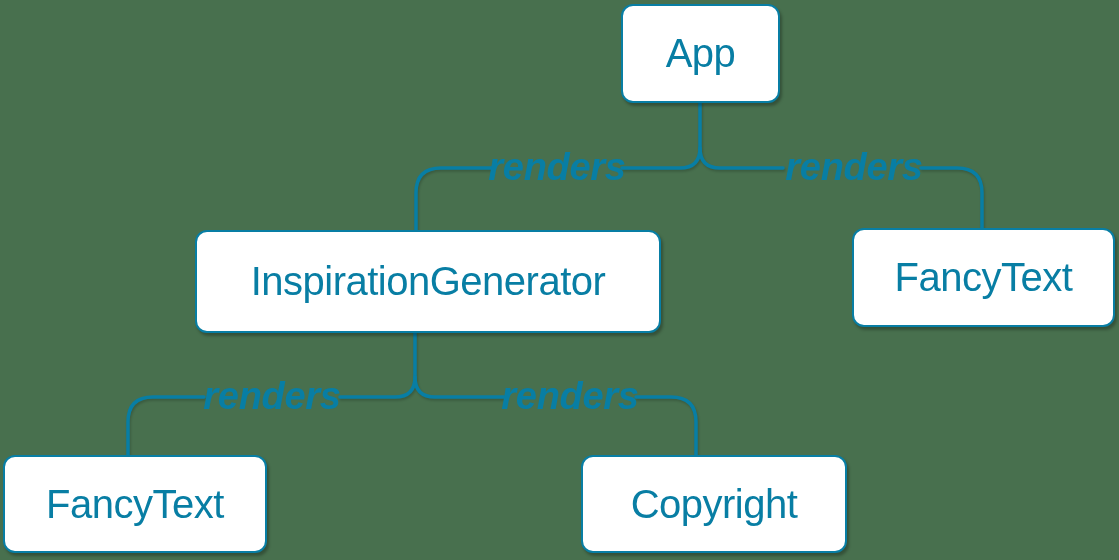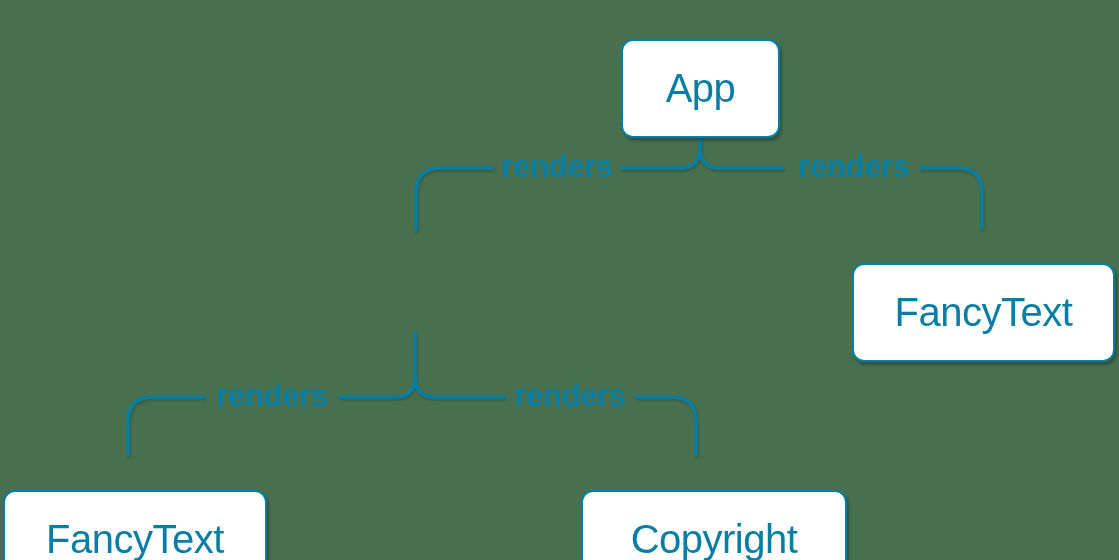--- a/index.html
+++ b/index.html
@@ -30,55 +30,58 @@
     stroke-width:3.5;
     stroke-linecap:round;
   }
   .node{
     position:absolute;
     background:var(--node-fill);
     border:2.5px solid var(--accent);
     border-radius:12px;
     display:flex;align-items:center;justify-content:center;
     box-shadow:2px 3px 3px rgba(0,0,0,0.28);
-    margin-top:35px;
   }
   .node-label{
     color:var(--accent);
     font-size:40px;
     font-weight:500;
     letter-spacing:-0.5px;
     white-space:nowrap;
   }
   .edge-label{
     position:absolute;
     transform:translate(-50%,-50%);
     color:var(--accent);
-    font-size:31px;
+    font-size:38px;
     font-weight:700;
     letter-spacing:-0.3px;
     white-space:nowrap;
+    font-style:italic;
   }
 </style>
 </head>
 <body>
 
 <div class="canvas">
 
   <svg class="wires" viewBox="0 0 1119 560" xmlns="http://www.w3.org/2000/svg">
     <path d="M 700 103 L 700 148 Q 700 168 680 168 L 622 168 M 492 168 L 441 168 Q 416 168 416 193 L 416 230"></path>
     <path d="M 700 148 Q 700 168 720 168 L 783 168 M 921 168 L 957 168 Q 982 168 982 193 L 982 228"></path>
     <path d="M 415 333 L 415 377 Q 415 397 395 397 L 340 397 M 204 397 L 153 397 Q 128 397 128 422 L 128 455"></path>
     <path d="M 415 377 Q 415 397 435 397 L 504 397 M 636 397 L 671 397 Q 696 397 696 422 L 696 455"></path>
   </svg>
 
   <div class="node" style="left:621px;top:4px;width:159px;height:99px">
     <span class="node-label">App</span>
   </div>
 
+  <div class="node" style="left:195px;top:230px;width:466px;height:103px">
+    <span class="node-label">InspirationGenerator</span>
+  </div>
 
   <div class="node" style="left:852px;top:228px;width:263px;height:99px">
     <span class="node-label">FancyText</span>
   </div>
 
   <div class="node" style="left:3px;top:455px;width:264px;height:98px">
     <span class="node-label">FancyText</span>
   </div>
 
   <div class="node" style="left:581px;top:455px;width:266px;height:98px">

